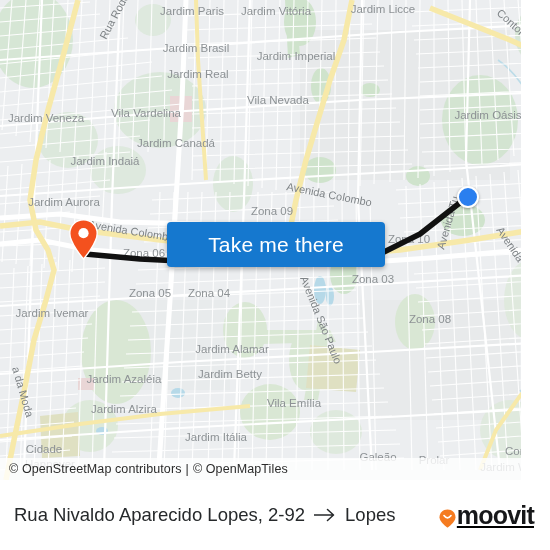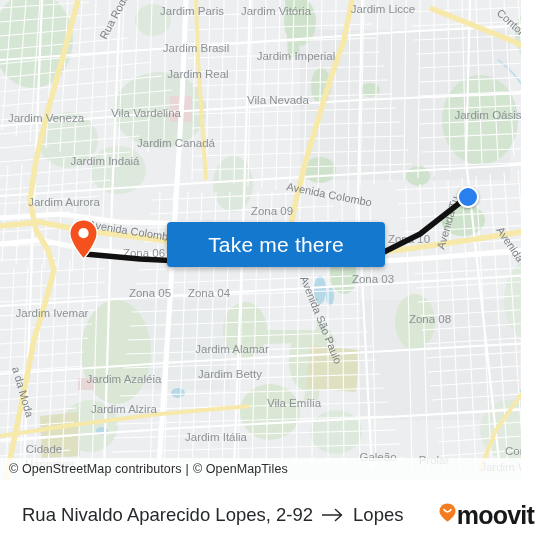--- a/index.html
+++ b/index.html
@@ -57,24 +57,24 @@
 
   
   #footer{
     position:absolute;left:0;top:480px;width:550px;height:70px;
     background:#ffffff;
     display:flex;align-items:center;
     box-sizing:border-box;padding:0 16px 0 14px;
   }
   #trip{
     display:flex;align-items:center;gap:9px;
-    font-size:18.5px;color:#26292b;white-space:nowrap;margin-left:8px;
+    font-size:18.5px;color:#26292b;white-space:nowrap;
   }
   #arrow-icon{display:inline-block;width:22px;height:14px;}
-  #logo{margin-left:auto;display:flex;align-items:flex-start;}
+  #logo{margin-left:auto;display:flex;align-items:flex-end;text-decoration:underline;}
   #logo-mark{width:17px;height:19px;margin-right:1px;}
   #logo-text{
     font-size:25px;font-weight:bold;color:#17181a;
     letter-spacing:-0.8px;line-height:1;
   }
 
   
   .lbl{font-family:"Liberation Sans", sans-serif;fill:#8d9295;}
   .lbl-place{font-size:11.5px;}
   .lbl-zone{font-size:11.5px;}

